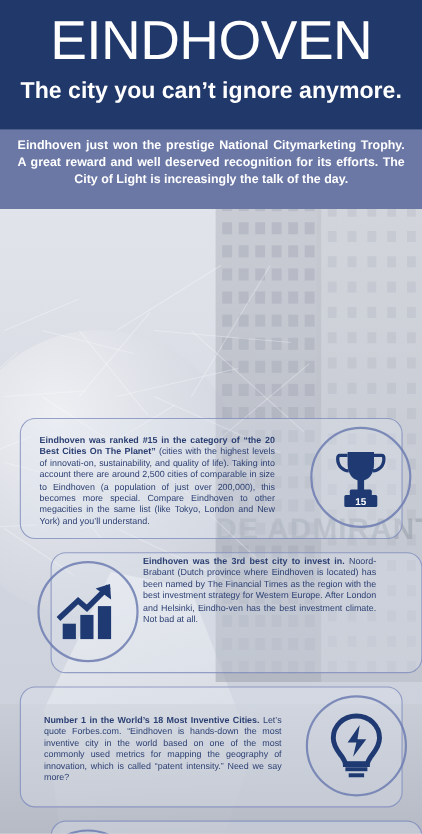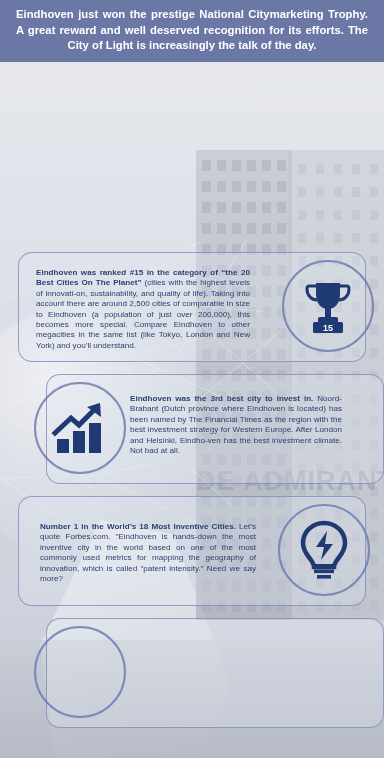--- a/index.html
+++ b/index.html
@@ -36,40 +36,40 @@
     letter-spacing:1px;color:rgba(152,158,170,.55);white-space:nowrap;overflow:hidden;}
 
   
   .header{position:relative;z-index:3;height:118px;background:#21386b;
     padding:6px 12px 0;box-sizing:border-box;}
   .title{margin:0;padding:0;color:#ffffff;font-size:50px;line-height:62px;
     font-weight:400;letter-spacing:-0.5px;text-align:center;white-space:nowrap;}
   .subtitle{margin:0;padding:2px 0 0;color:#ffffff;font-size:21px;line-height:26px;
     font-weight:700;text-align:center;white-space:nowrap;}
 
-  .intro{position:relative;z-index:3;height:62px;background:#6b78a6;
+  .intro{position:relative;z-index:3;height:72px;background:#6b78a6;
     box-sizing:border-box;padding:7px 16px 15px;}
   .intro p{margin:0;color:#ffffff;font-size:11.3px;line-height:15.5px;
     font-weight:600;text-align:justify;text-align-last:center;}
 
   
   .body{position:relative;z-index:2;}
   .card{position:absolute;box-sizing:border-box;
     border:1.6px solid rgba(120,134,186,.75);border-radius:14px;
     background:rgba(226,231,243,.30);}
   .card.c1{left:18px;  top:190px; width:348px; height:110px;}
   .card.c2{left:46px;  top:312px; width:338px; height:110px;}
   .card.c3{left:18px;  top:434px; width:348px; height:110px;}
   .card.c4{left:46px;  top:556px; width:338px; height:110px;}
 
   .ctext{position:absolute;z-index:4;color:#2b3f72;font-size:8.1px;
     line-height:10.4px;text-align:justify;}
   .ctext b{font-weight:700;}
   .ctext.t1{left:36px; top:206px; width:214px;}
-  .ctext.t2{left:130px;top:332px; width:212px;}
+  .ctext.t2{left:130px;top:316px; width:212px;}
   .ctext.t3{left:40px; top:460px; width:216px;}
 
   
   .ico{position:absolute;z-index:4;border-radius:50%;
     border:2.4px solid rgba(109,124,178,.85);
     display:flex;align-items:center;justify-content:center;}
   .ico.i1{left:282px;top:198px;width:88px;height:88px;}
   .ico.i2{left:34px; top:320px;width:88px;height:88px;}
   .ico.i3{left:278px;top:442px;width:88px;height:88px;}
   .ico.i4{left:34px; top:564px;width:88px;height:88px;}
@@ -343,20 +343,24 @@
       <div class="bg-facet" style="left: 106px; top: 420px; width: 114px; transform: rotate(6deg);"></div>
       <div class="bg-facet" style="left: 140px; top: 420px; width: 127px; transform: rotate(43deg);"></div>
       <div class="bg-facet" style="left: 174px; top: 420px; width: 140px; transform: rotate(-40deg);"></div>
       <div class="bg-facet" style="left: -30px; top: 480px; width: 63px; transform: rotate(-3deg);"></div>
       <div class="bg-facet" style="left: 4px; top: 480px; width: 76px; transform: rotate(34deg);"></div>
       <div class="bg-facet" style="left: 38px; top: 480px; width: 89px; transform: rotate(-49deg);"></div>
       <div class="bg-facet" style="left: 72px; top: 480px; width: 102px; transform: rotate(-12deg);"></div>
       <div class="bg-facet" style="left: 106px; top: 480px; width: 115px; transform: rotate(25deg);"></div>
     </div>
 
+  <div class="header">
+    <h1 class="title">EINDHOVEN</h1>
+    <div class="subtitle">The city you can’t ignore anymore.</div>
+  </div>
 
   <div class="intro">
     <p>Eindhoven just won the prestige National Citymarketing Trophy. A great reward and well deserved recognition for its efforts. The City of Light is increasingly the talk of the day.</p>
   </div>
 
   <div class="body">
 
     <div class="card c1"></div>
     <div class="card c2"></div>
     <div class="card c3"></div>

